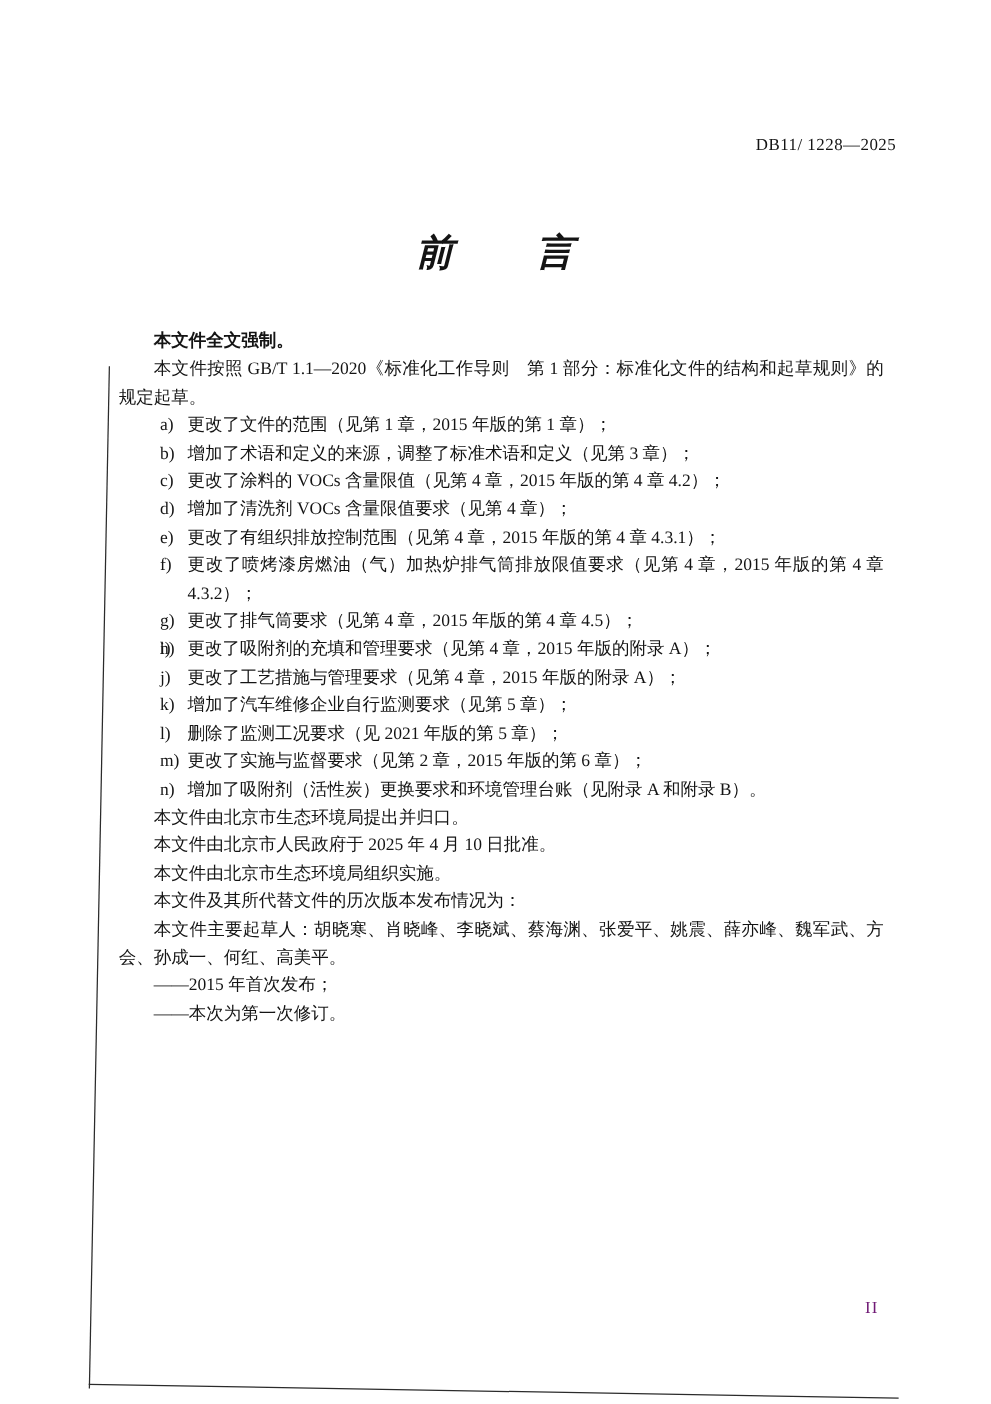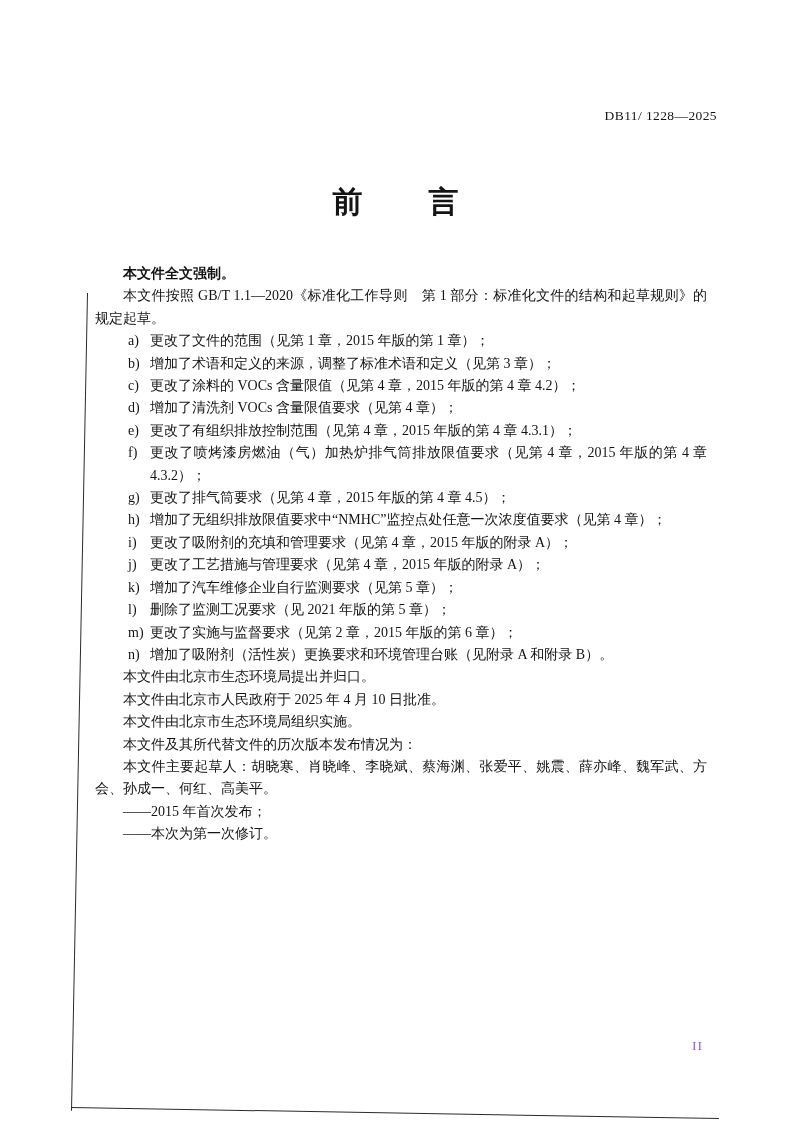--- a/index.html
+++ b/index.html
@@ -24,41 +24,42 @@
   }
   .title {
     position: absolute;
     top: 166px;
     left: 0;
     width: 100%;
     text-align: center;
     font-size: 30px;
     font-weight: bold;
     letter-spacing: 2px;
+    font-style: italic;
   }
   .body-text {
     position: absolute;
     top: 247px;
     left: 95px;
     width: 612px;
     font-size: 14px;
     line-height: 22.4px;
     text-align: justify;
   }
   p.indent { text-indent: 2em; }
   .bold { font-weight: bold; }
   .changes { margin: 0; }
   .change-item { position: relative; padding-left: 55px; }
   .change-label { position: absolute; left: 33px; top: 0; }
   .page-number {
     position: absolute;
     top: 1022px;
     right: 90px;
     font-size: 13.5px;
-    color: #8b5cf6;
+    color: #701a75;
     letter-spacing: 1px;
   }
   .scan-edge-left {
     position: absolute;
     left: 87px;
     top: 277px;
     width: 1.4px;
     height: 818px;
     background: #2b2b2b;
     transform-origin: top center;
@@ -112,21 +113,20 @@
       <div class="change-item">
         <span class="change-label">f)</span>
         <span class="change-text">更改了喷烤漆房燃油（气）加热炉排气筒排放限值要求（见第 4 章，2015 年版的第 4 章 4.3.2）；</span>
       </div>
       <div class="change-item">
         <span class="change-label">g)</span>
         <span class="change-text">更改了排气筒要求（见第 4 章，2015 年版的第 4 章 4.5）；</span>
       </div>
       <div class="change-item">
         <span class="change-label">h)</span>
-        <span class="change-text">增加了无组织排放限值要求中“NMHC”监控点处任意一次浓度值要求（见第 4 章）；</span>
       </div>
       <div class="change-item">
         <span class="change-label">i)</span>
         <span class="change-text">更改了吸附剂的充填和管理要求（见第 4 章，2015 年版的附录 A）；</span>
       </div>
       <div class="change-item">
         <span class="change-label">j)</span>
         <span class="change-text">更改了工艺措施与管理要求（见第 4 章，2015 年版的附录 A）；</span>
       </div>
       <div class="change-item">

